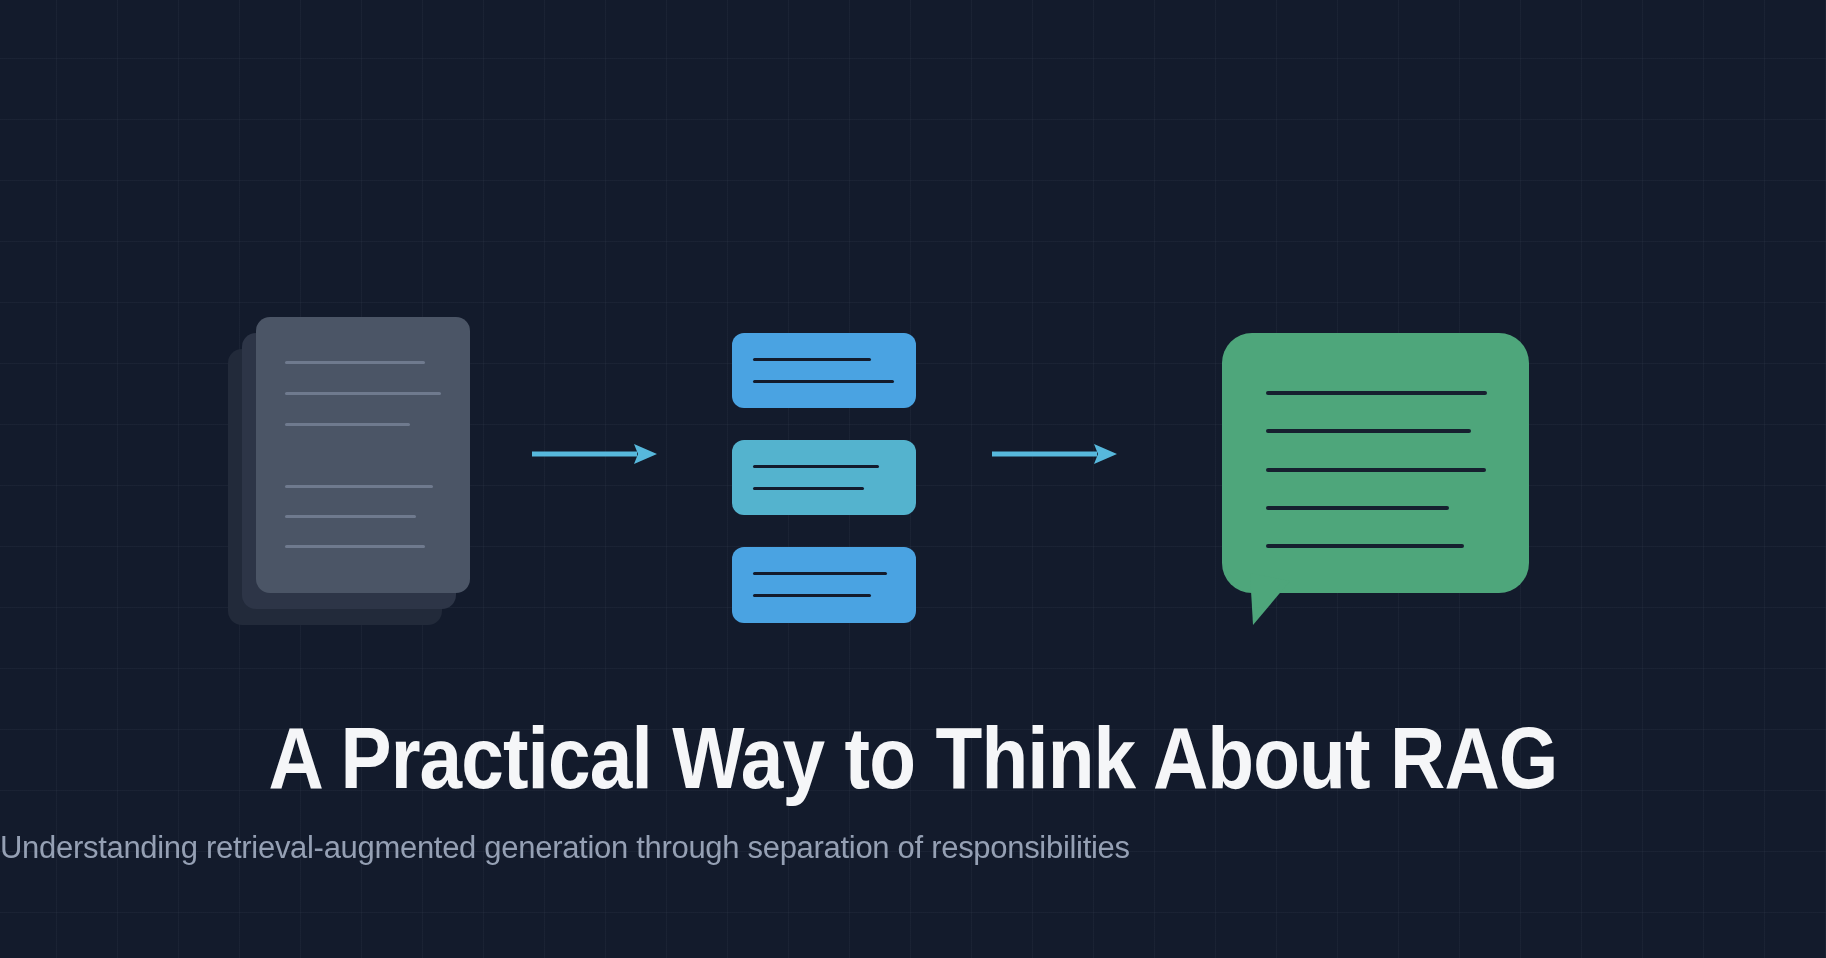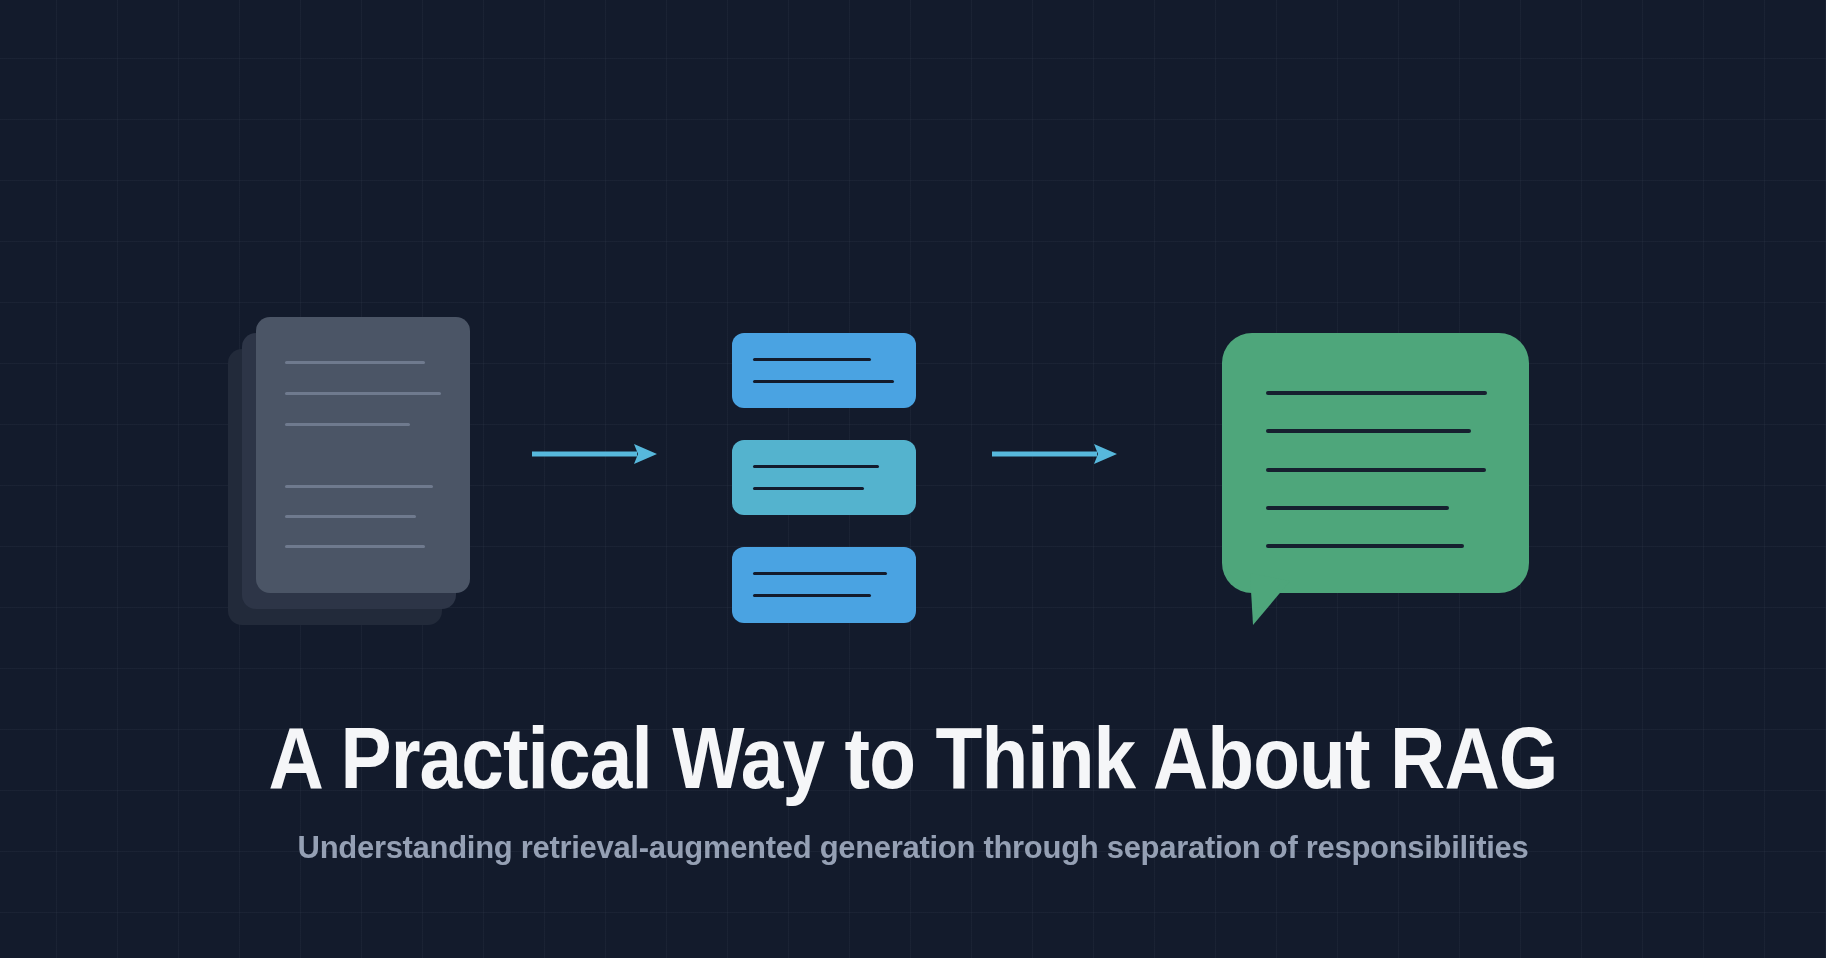--- a/index.html
+++ b/index.html
@@ -40,22 +40,22 @@
   
   .title{
     position:absolute;left:0;top:714px;width:1826px;margin:0;
     text-align:center;color:#f5f6f8;
     font-size:88px;font-weight:700;line-height:1;letter-spacing:-1px;
     transform:scaleX(0.87);transform-origin:50% 50%;
     white-space:nowrap;
   }
   .subtitle{
     position:absolute;left:0;top:829px;width:1826px;margin:0;
-    text-align:center;color:#95a0b4;
-    font-size:31px;font-weight:700;line-height:1.2;letter-spacing:-0.3px;
+    color:#95a0b4;
+    font-size:31px;font-weight:400;line-height:1.2;letter-spacing:-0.3px;
     white-space:nowrap;
   }
 </style>
 </head>
 <body>
 
 <div class="stage" style="background-color: rgb(19, 27, 44);">
 
   <div class="doc-stack">
     <div class="doc-layer l3" style="background-color: rgb(34, 42, 58);"></div>

